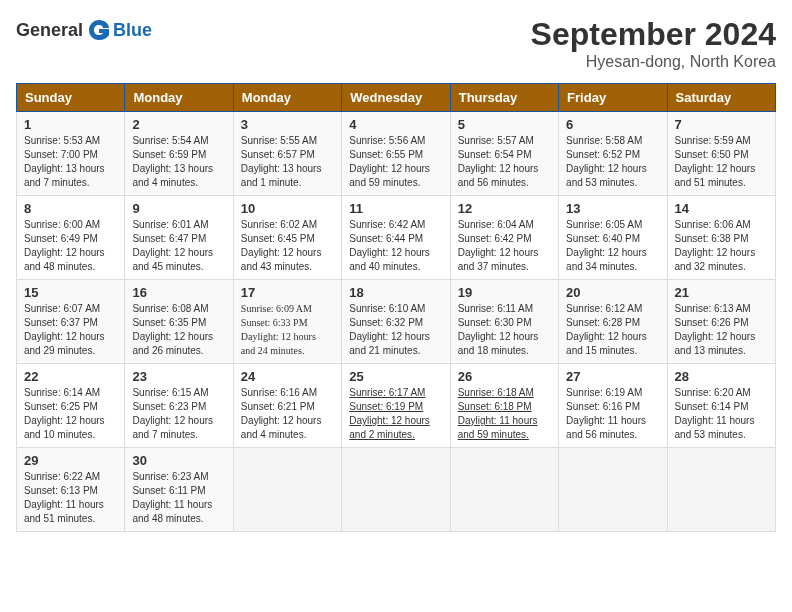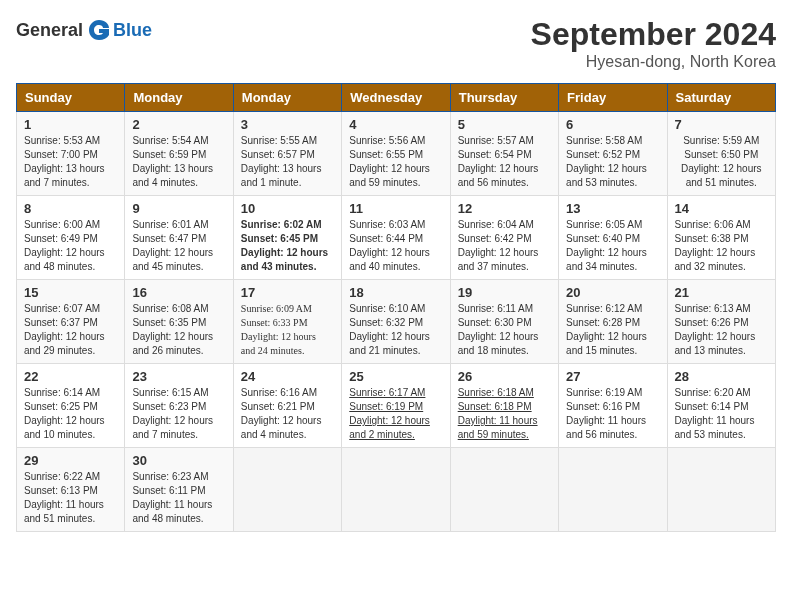--- a/index.html
+++ b/index.html
@@ -159,21 +159,21 @@
         </td>
         <td>
           <span class="day-number">6</span>
           <div class="day-info" style="white-space: pre-line;">Sunrise: 5:58 AM
 Sunset: 6:52 PM
 Daylight: 12 hours
 and 53 minutes.</div>
         </td>
         <td>
           <span class="day-number">7</span>
-          <div class="day-info" style="white-space: pre-line; text-align: center;">Sunrise: 5:59 AM
+          <div class="day-info" style="white-space: pre-line;">Sunrise: 5:59 AM
 Sunset: 6:50 PM
 Daylight: 12 hours
 and 51 minutes.</div>
         </td>
       </tr>
       <tr>
         <td>
           <span class="day-number">8</span>
           <div class="day-info" style="white-space: pre-line;">Sunrise: 6:00 AM
 Sunset: 6:49 PM
@@ -182,28 +182,28 @@
         </td>
         <td>
           <span class="day-number">9</span>
           <div class="day-info" style="white-space: pre-line;">Sunrise: 6:01 AM
 Sunset: 6:47 PM
 Daylight: 12 hours
 and 45 minutes.</div>
         </td>
         <td>
           <span class="day-number">10</span>
-          <div class="day-info" style="white-space: pre-line; font-weight: bold;">Sunrise: 6:02 AM
+          <div class="day-info" style="white-space: pre-line;">Sunrise: 6:02 AM
 Sunset: 6:45 PM
 Daylight: 12 hours
 and 43 minutes.</div>
         </td>
         <td>
           <span class="day-number">11</span>
-          <div class="day-info" style="white-space: pre-line;">Sunrise: 6:03 AM
+          <div class="day-info" style="white-space: pre-line;">Sunrise: 6:42 AM
 Sunset: 6:44 PM
 Daylight: 12 hours
 and 40 minutes.</div>
         </td>
         <td>
           <span class="day-number">12</span>
           <div class="day-info" style="white-space: pre-line;">Sunrise: 6:04 AM
 Sunset: 6:42 PM
 Daylight: 12 hours
 and 37 minutes.</div>

